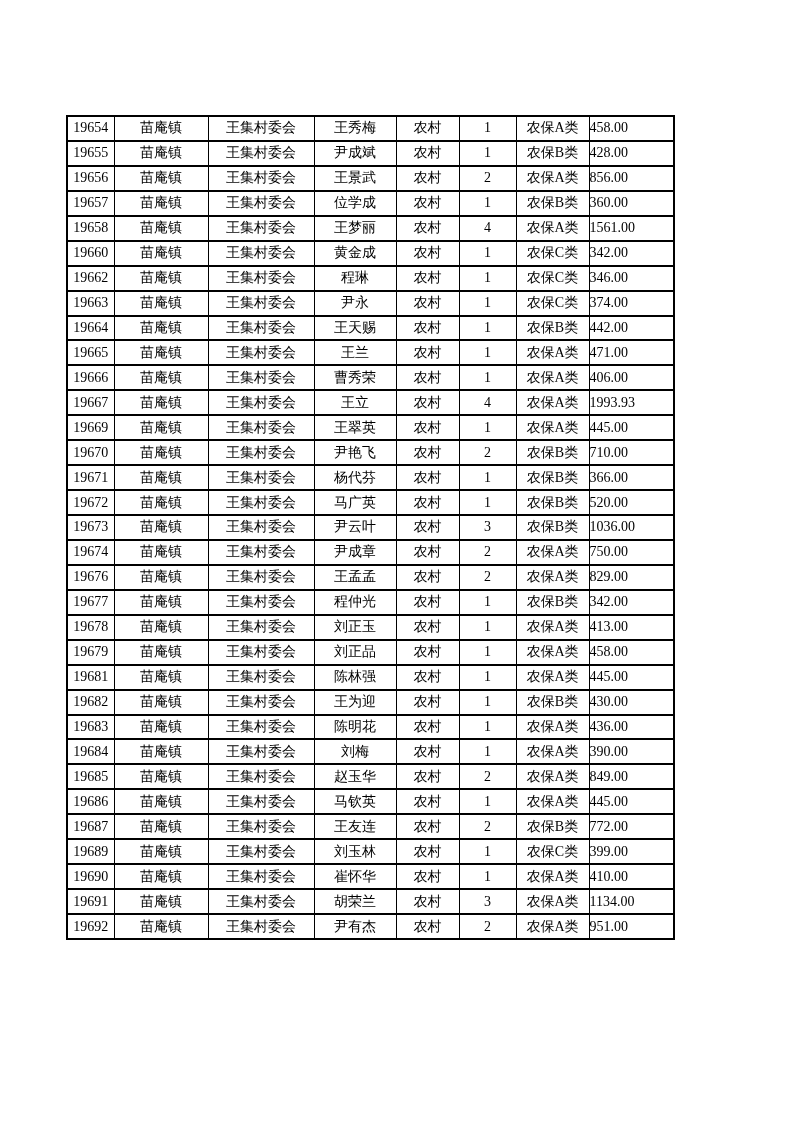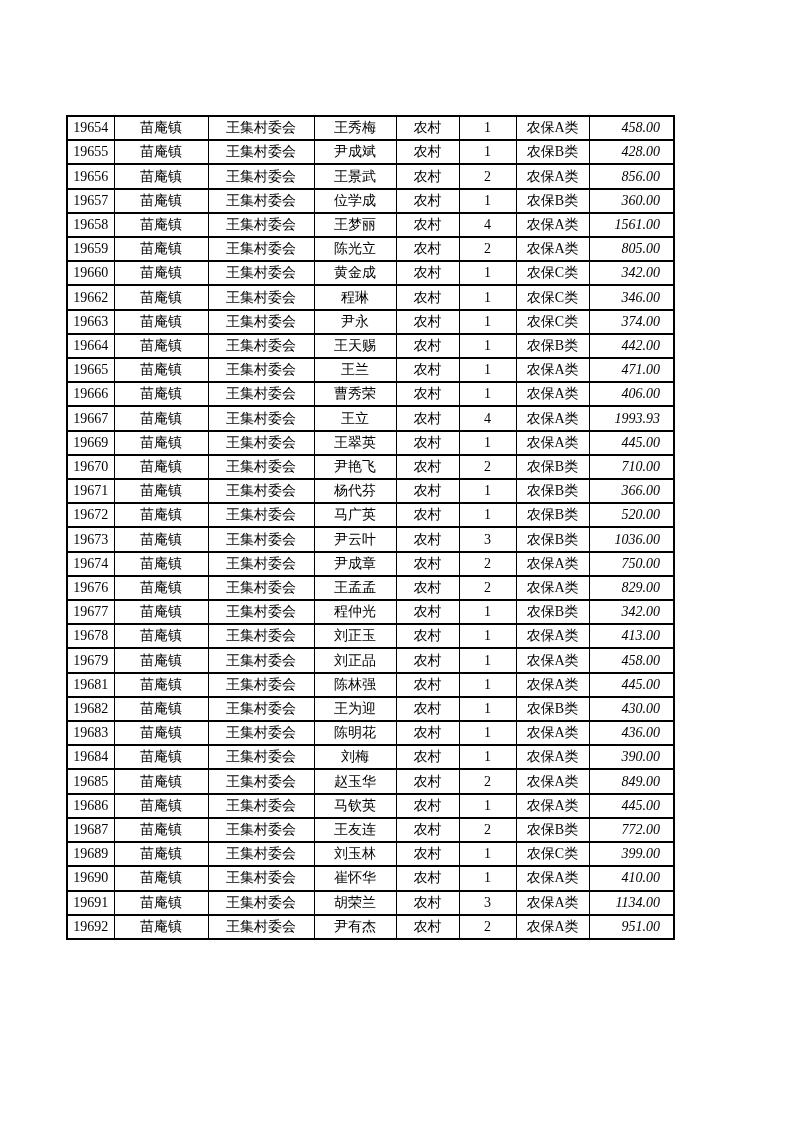--- a/index.html
+++ b/index.html
@@ -39,23 +39,21 @@
     font-size: 14px;
     line-height: 1;
     color: #000000;
     text-align: center;
     vertical-align: middle;
     white-space: nowrap;
     overflow: hidden;
     font-family: "Liberation Serif", "DejaVu Serif", serif;
   }
   table.grid td.cell-amount {
-    text-align: right;
-    padding-right: 13px;
-    font-style: italic;
+    text-align: left;
   }
 </style>
 </head>
 <body>
 
 <div class="page">
   <table class="grid">
     <colgroup>
       <col style="width:47px">
       <col style="width:94px">
@@ -112,30 +110,20 @@
         <td class="cell-serial">19658</td>
         <td class="cell-town">苗庵镇</td>
         <td class="cell-village">王集村委会</td>
         <td class="cell-name">王梦丽</td>
         <td class="cell-residence">农村</td>
         <td class="cell-count">4</td>
         <td class="cell-category">农保A类</td>
         <td class="cell-amount">1561.00</td>
       </tr>
         <tr>
-        <td class="cell-serial">19659</td>
-        <td class="cell-town">苗庵镇</td>
-        <td class="cell-village">王集村委会</td>
-        <td class="cell-name">陈光立</td>
-        <td class="cell-residence">农村</td>
-        <td class="cell-count">2</td>
-        <td class="cell-category">农保A类</td>
-        <td class="cell-amount">805.00</td>
-      </tr>
-        <tr>
         <td class="cell-serial">19660</td>
         <td class="cell-town">苗庵镇</td>
         <td class="cell-village">王集村委会</td>
         <td class="cell-name">黄金成</td>
         <td class="cell-residence">农村</td>
         <td class="cell-count">1</td>
         <td class="cell-category">农保C类</td>
         <td class="cell-amount">342.00</td>
       </tr>
         <tr>

